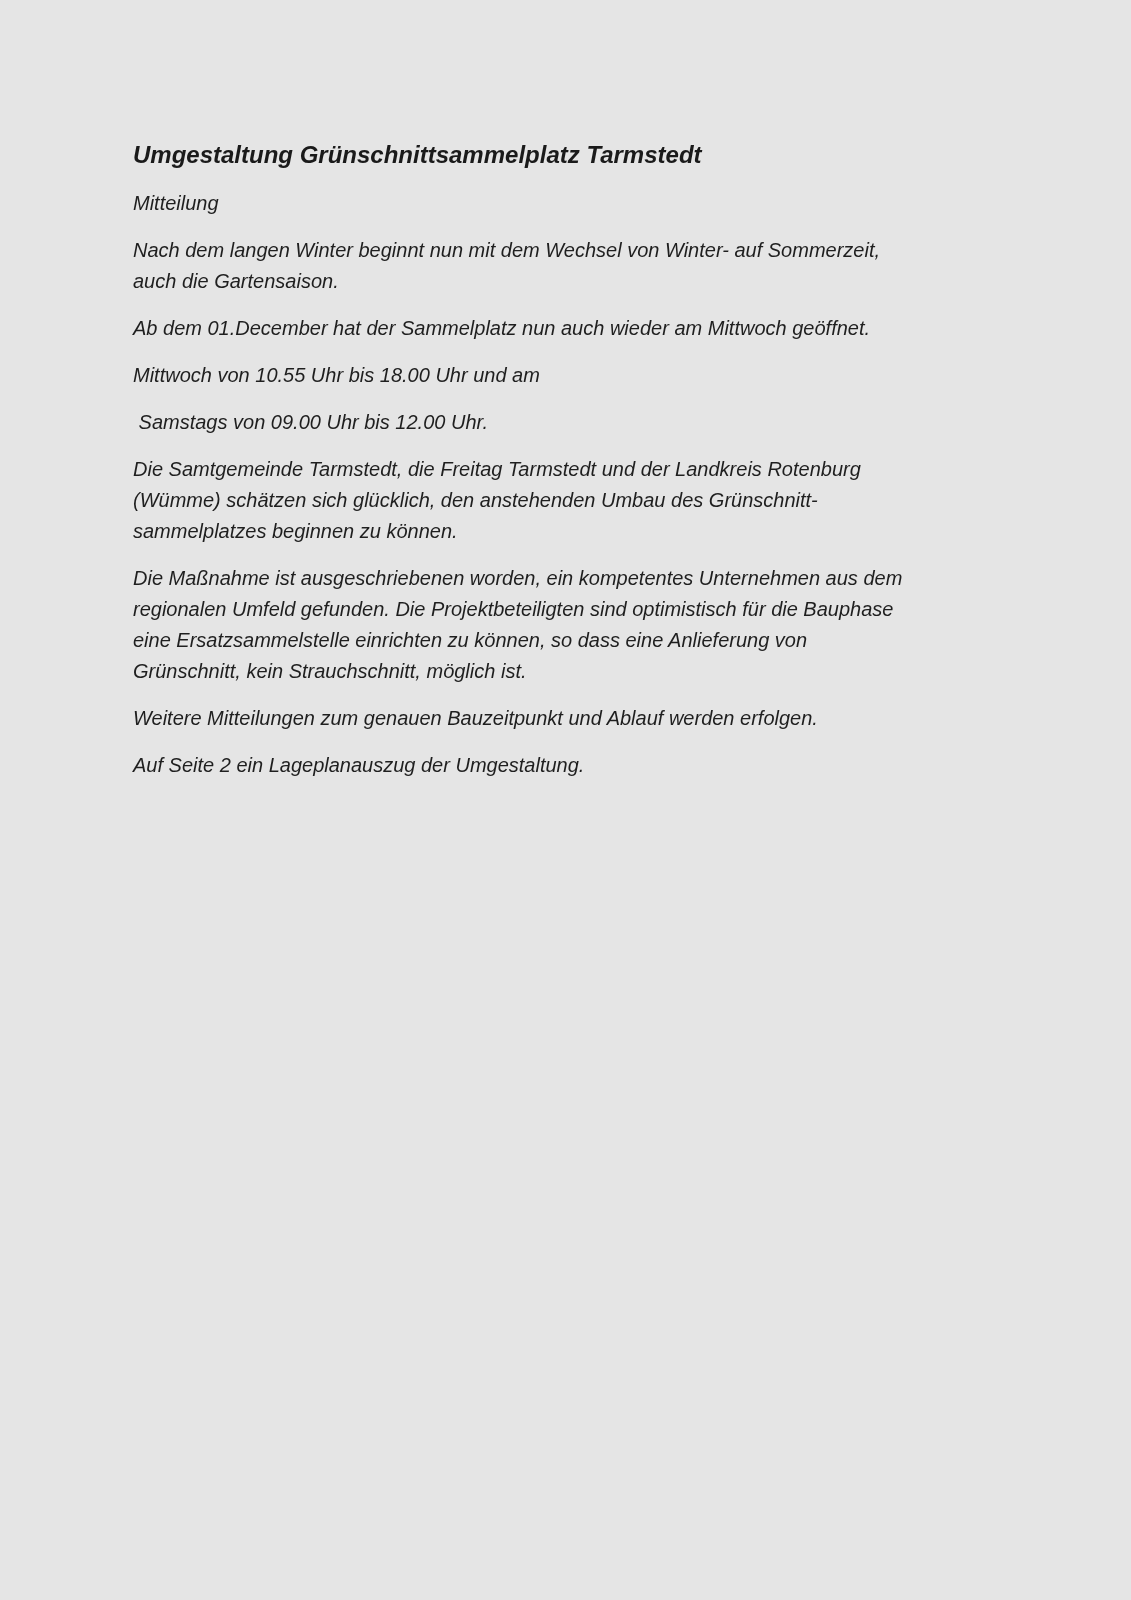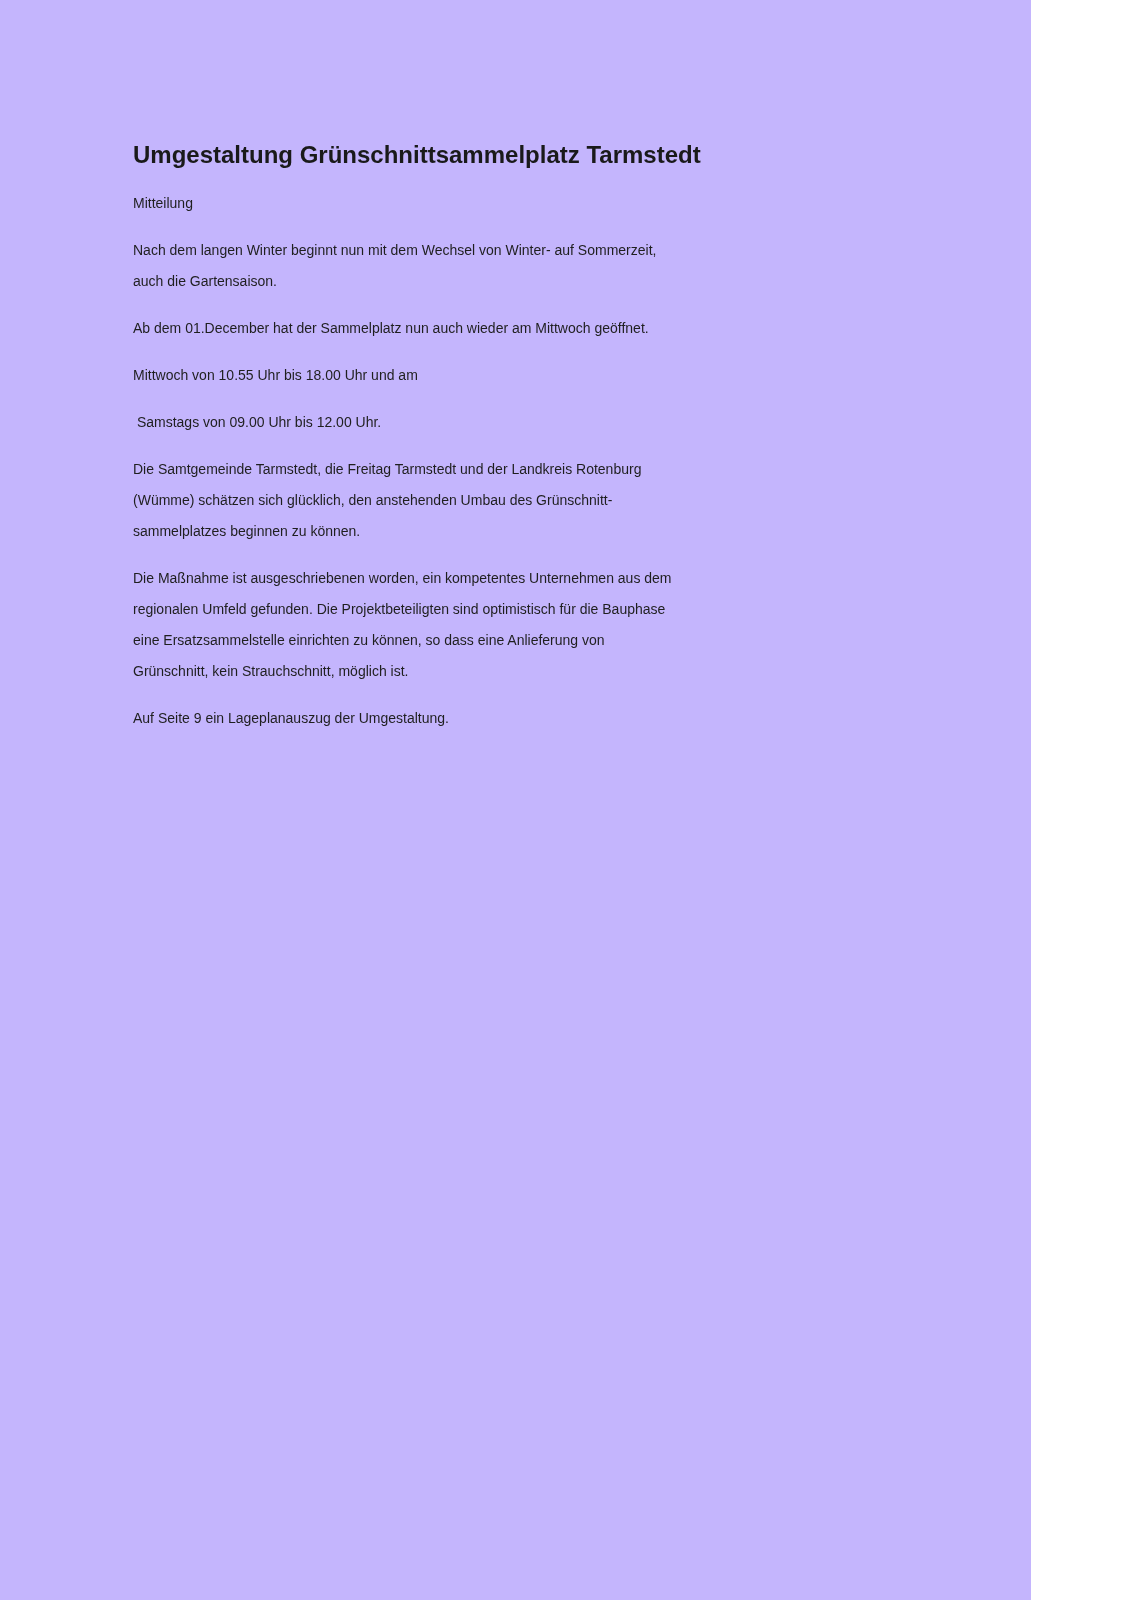--- a/index.html
+++ b/index.html
@@ -2,43 +2,44 @@
 <html><head>
 <meta charset="utf-8">
 <style>
   html, body {
     margin: 0;
     padding: 0;
     background: #ffffff;
   }
   .page {
     position: relative;
-    width: 1031px;
+    width: 1131px;
     height: 1600px;
-    background: #c4b5fd;
+    background: #e5e5e5;
     overflow: hidden;
     font-family: "Liberation Sans", "DejaVu Sans", sans-serif;
     color: #1f1f1f;
+    font-style: italic;
   }
   .content {
     position: absolute;
     left: 133px;
     top: 138px;
     width: 862px;
   }
   .doc-title {
     margin: 0 0 17px 0;
     font-size: 24px;
     line-height: 33px;
     font-weight: 700;
     color: #1a1a1a;
   }
   .para {
     margin: 0 0 16px 0;
-    font-size: 14px;
+    font-size: 20px;
     line-height: 31px;
     font-weight: 400;
     white-space: pre-line;   
     color: #1f1f1f;
   }
 </style>
 </head>
 <body>
 
 <div class="page">
@@ -51,15 +52,16 @@
     <p class="para">Ab dem 01.December hat der Sammelplatz nun auch wieder am Mittwoch geöffnet.</p>
     <p class="para">Mittwoch von 10.55 Uhr bis 18.00 Uhr und am</p>
     <p class="para">&nbsp;Samstags von 09.00 Uhr bis 12.00 Uhr.</p>
     <p class="para">Die Samtgemeinde Tarmstedt, die Freitag Tarmstedt und der Landkreis Rotenburg
 (Wümme) schätzen sich glücklich, den anstehenden Umbau des Grünschnitt-
 sammelplatzes beginnen zu können.</p>
     <p class="para">Die Maßnahme ist ausgeschriebenen worden, ein kompetentes Unternehmen aus dem
 regionalen Umfeld gefunden. Die Projektbeteiligten sind optimistisch für die Bauphase
 eine Ersatzsammelstelle einrichten zu können, so dass eine Anlieferung von
 Grünschnitt, kein Strauchschnitt, möglich ist.</p>
-    <p class="para">Auf Seite 9 ein Lageplanauszug der Umgestaltung.</p>
+    <p class="para">Weitere Mitteilungen zum genauen Bauzeitpunkt und Ablauf werden erfolgen.</p>
+    <p class="para">Auf Seite 2 ein Lageplanauszug der Umgestaltung.</p>
   </div>
 </div>
 
 </body></html>

